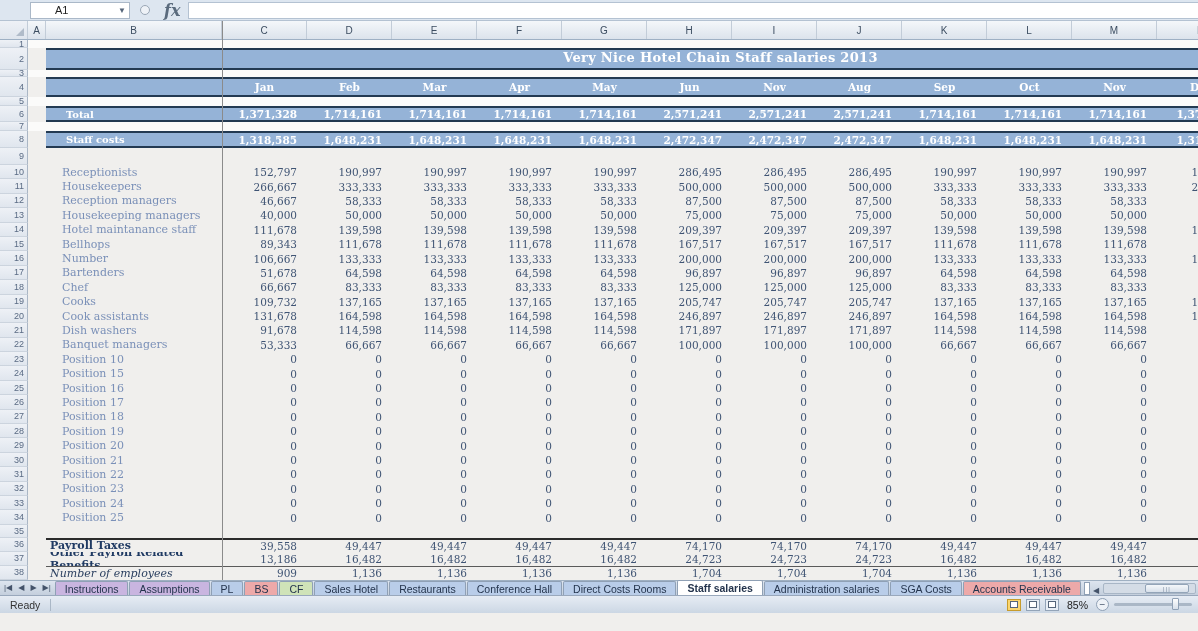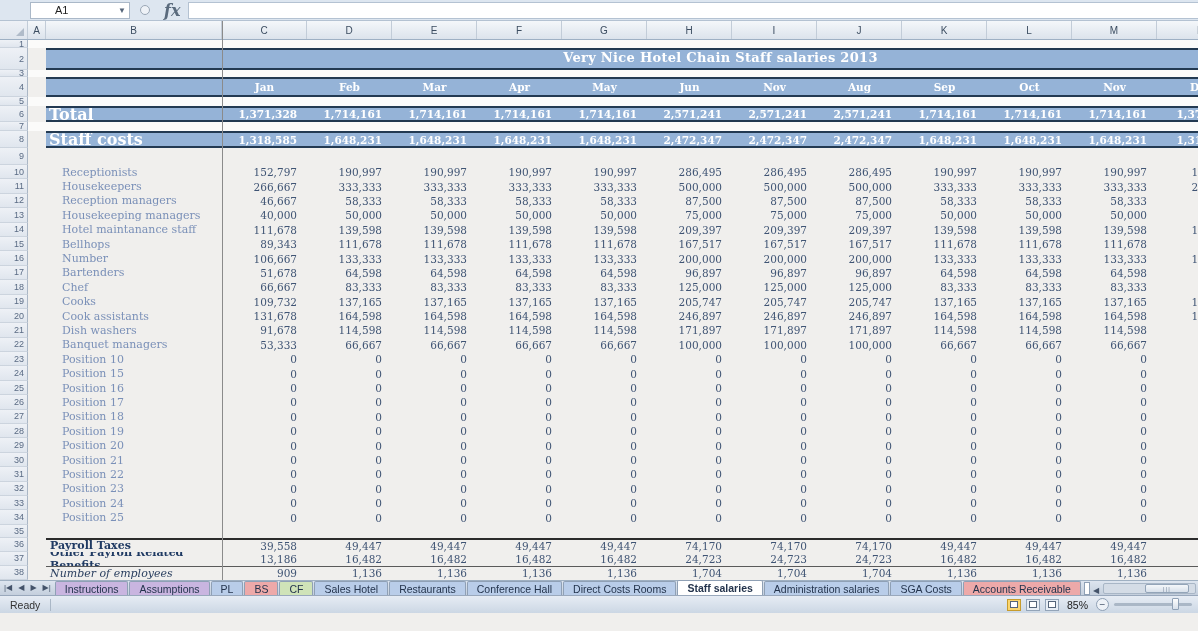--- a/index.html
+++ b/index.html
@@ -51,21 +51,21 @@
   .cA{width:18px;flex:none;}
   .cells{display:flex;flex:none;width:1199px;font-family:"DejaVu Serif","Liberation Serif",serif;}
   .cell{flex:none;display:flex;align-items:center;overflow:hidden;}
   .cB{width:176px;}.cM{width:85px;}.cN{width:88px;}
   .num{justify-content:flex-end;padding-right:10px;font-size:10.5px;color:#3f5474;}
   .lbl{padding-left:16px;font-size:11px;color:#7a90b8;}
   .slbl{padding-left:4px;font-size:11px;font-weight:bold;color:#1f3a63;}
   .ilbl{padding-left:4px;font-size:11px;font-style:italic;color:#2a3f5f;}
   .band{background:#95b3d7;border-top:2px solid #233a52;border-bottom:2px solid #233a52;}
   .band .cell{color:#fff;font-weight:bold;font-size:10.5px;}
-  .band .cB{padding-left:3px;font-size:16px;}
+  .band .cB{padding-left:20px;font-size:10px;}
   .month{justify-content:center;padding:0;font-size:11px;}
   .title-text{margin-left:150px;width:1049px;text-align:center;color:#fff;font-weight:bold;
     font-size:13px;letter-spacing:.3px;}
   .thick-top{border-top:2px solid #2b2b2b;}
   .thin-top{border-top:1px solid #5a5a5a;}
   .freeze-line{position:absolute;left:222px;top:0;bottom:0;width:1px;background:#8b8b8b;z-index:5;}
 
   
   .tabbar{height:15px;background:linear-gradient(#dde5ef,#c4cfdd);border-top:1px solid #9fb0c2;
     display:flex;align-items:flex-end;position:relative;}

